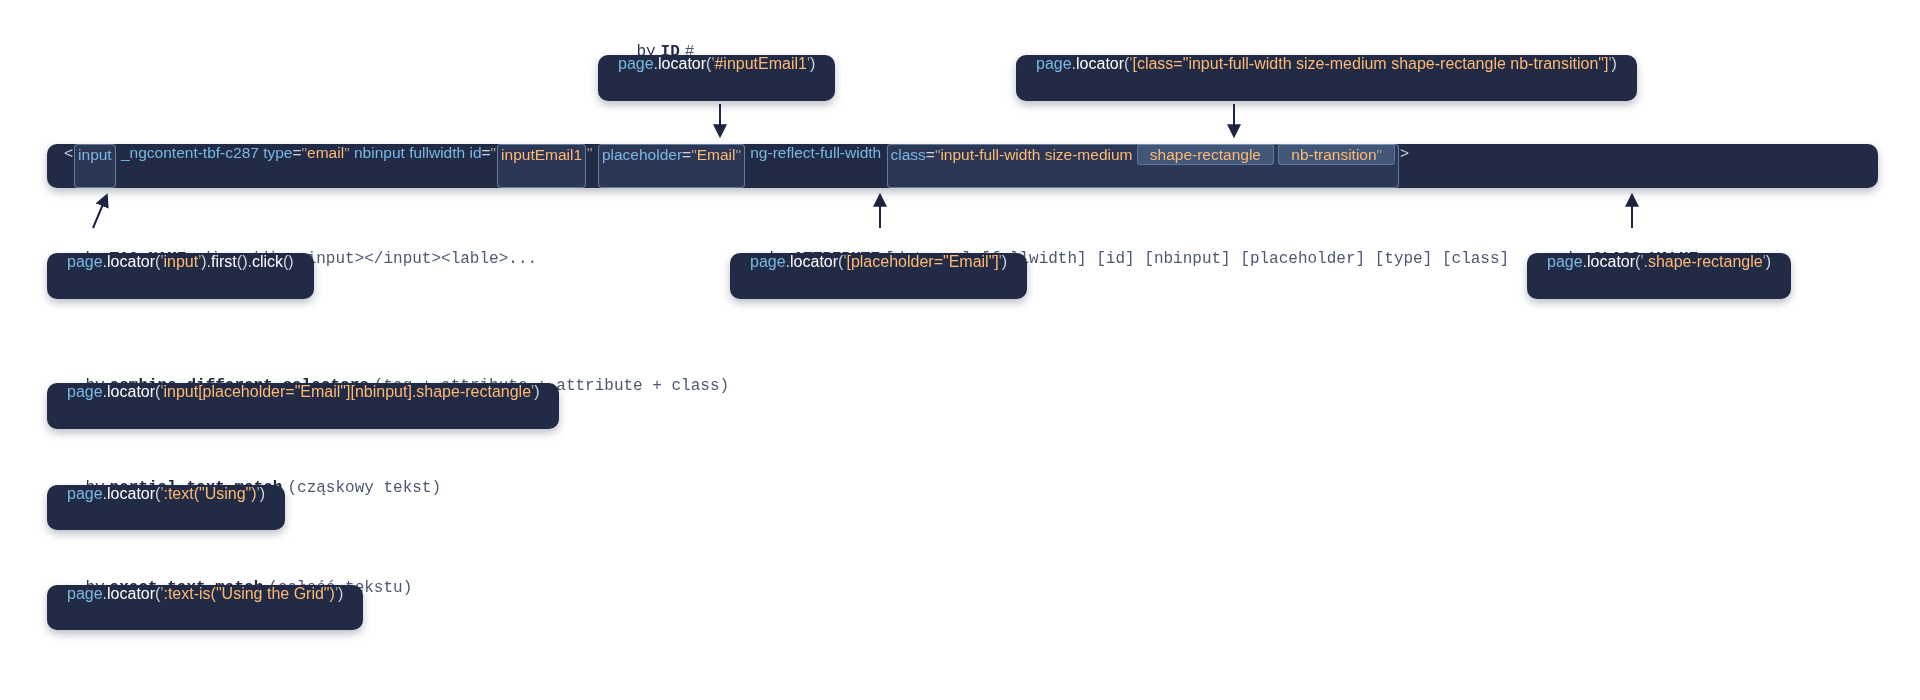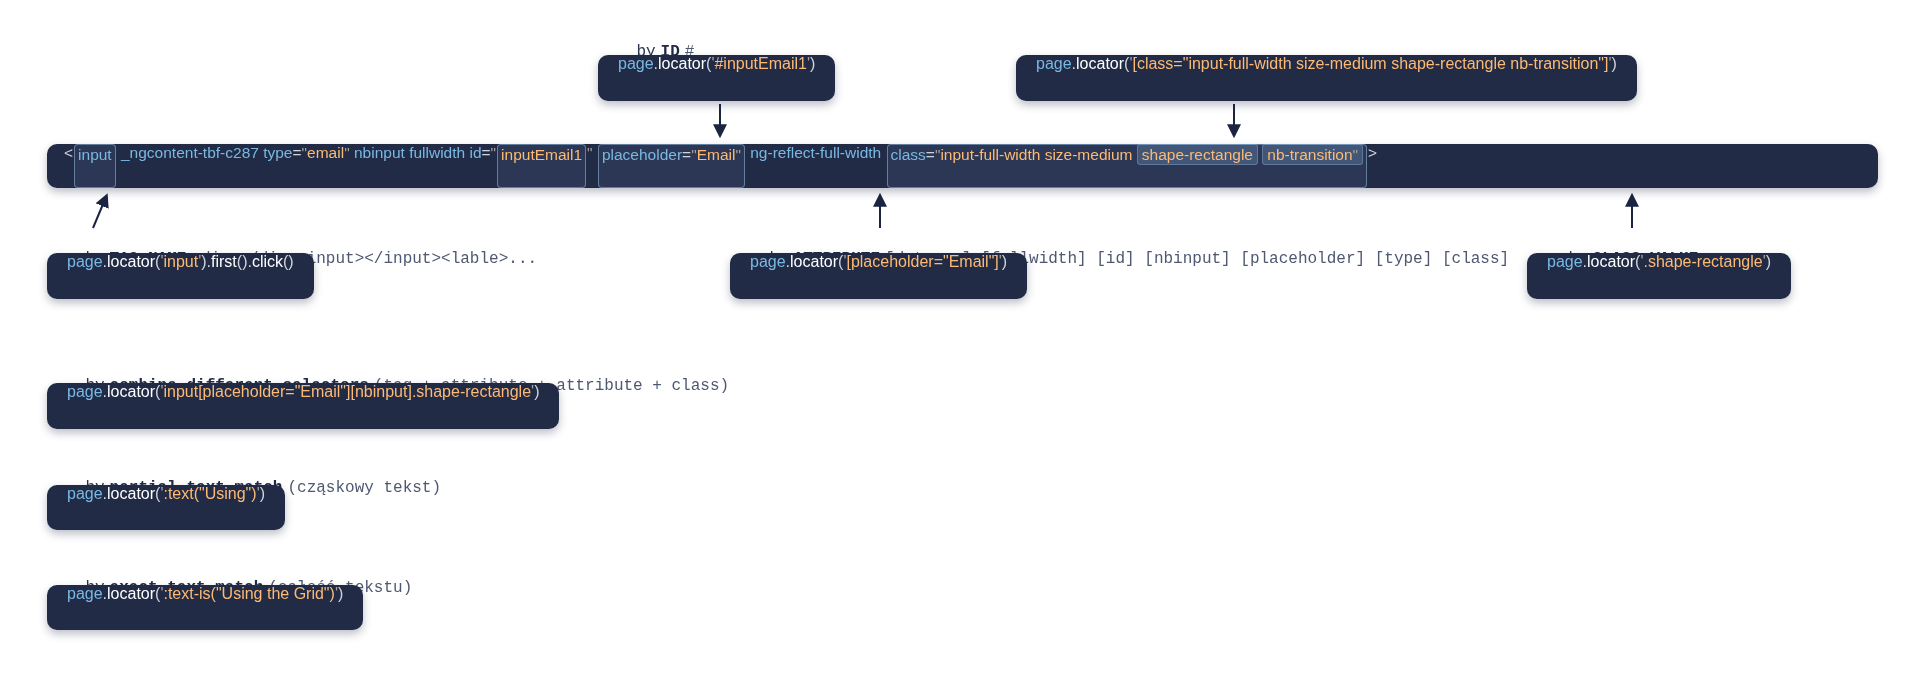--- a/index.html
+++ b/index.html
@@ -14,21 +14,21 @@
            color:#cfd4dc;white-space:pre;box-shadow:0 4px 9px rgba(34,43,69,0.30);box-sizing:border-box;}
   .elementbar{height:44px;font-size:15.5px;padding:0 17px;width:1831px;}
   .tk-b{color:#79b8e3;}
   .tk-y{color:#ffffff;}
   .tk-p{color:#cfd4dc;}
   .tk-s{color:#fdba74;}
   .tk-q{color:#a8a096;}
   .hl-o{border:1px solid rgba(138,173,211,0.60);background:rgba(114,152,197,0.12);
         border-radius:4px;padding:1px 3px;margin:0 1px;}
   .hl-f{background:rgba(114,152,197,0.32);border:1px solid rgba(138,173,211,0.40);
-        border-radius:3px;padding:1px 4px;}
+        border-radius:3px;padding:1px 12px;}
   .arrows{position:absolute;left:0;top:0;pointer-events:none;}
 </style>
 </head>
 <body>
 
 <div class="canvas">
 
   <div class="label" style="left:598px;top:22px;">
     <span class="by">by</span><span class="kw">ID</span><span class="note">#</span>
   </div>

